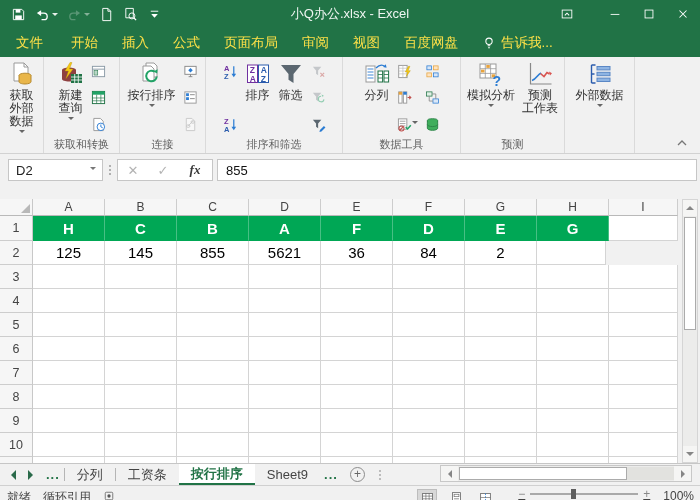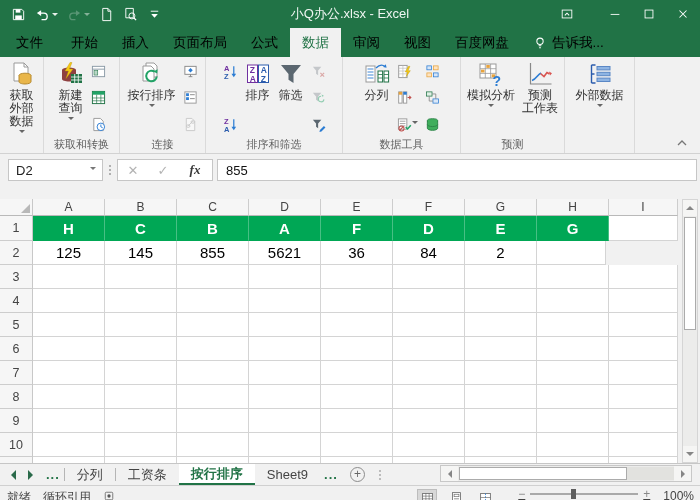--- a/index.html
+++ b/index.html
@@ -17,21 +17,21 @@
   .qat-btn.dim{opacity:.5;}
   .caret{width:0;height:0;border:3px solid transparent;border-top-color:#666;display:inline-block;}
   .caret-w{border-top-color:#e8f0ea;margin-left:2px;margin-top:3px;}
   .win-title{position:absolute;left:0;right:0;top:0;height:28px;display:flex;align-items:center;justify-content:center;font-size:13px;color:rgba(255,255,255,.93);pointer-events:none;}
   .win-controls{margin-left:auto;display:flex;height:28px;z-index:2;}
   .win-btn{width:34px;height:28px;display:flex;align-items:center;justify-content:center;}
   .win-btn .icon{width:14px;height:14px;}
   .win-btn.rdo{margin-right:14px;}
   
   .tabrow{position:absolute;left:0;top:28px;width:700px;height:29px;background:#217346;display:flex;align-items:stretch;}
-  .rtab{display:flex;align-items:center;gap:5px;padding:0 12px;font-size:13.5px;color:#000000;white-space:nowrap;}
+  .rtab{display:flex;align-items:center;gap:5px;padding:0 12px;font-size:13.5px;color:#fde047;white-space:nowrap;}
   .rtab.file{padding:0 16px;}
   .rtab.active{background:#f1f1f1;color:#217346;}
   .rtab .icon{width:14px;height:14px;display:inline-block;}
   .rtab.login{margin-left:auto;}
   
   .ribbon{position:absolute;left:0;top:57px;width:700px;height:97px;background:#f1f1f1;border-bottom:1px solid #d2d2d2;display:flex;}
   .rgroup{display:flex;flex-direction:column;border-right:1px solid #dadada;flex:0 0 auto;}
   .rg-content{flex:1;display:flex;justify-content:center;gap:1px;padding:3px 1px 0;}
   .rg-label{height:16px;font-size:11px;color:#5f5f5f;text-align:center;line-height:14px;white-space:nowrap;overflow:hidden;}
   .big-btn{display:flex;flex-direction:column;align-items:center;padding:1px 3px 0;cursor:default;}
@@ -208,27 +208,24 @@
       <span class="rtab file   ">
         <span>文件</span>
       </span>
       <span class="rtab    ">
         <span>开始</span>
       </span>
       <span class="rtab    ">
         <span>插入</span>
       </span>
       <span class="rtab    ">
+        <span>公式</span>
+      </span>
+      <span class="rtab    ">
         <span>页面布局</span>
-      </span>
-      <span class="rtab    ">
-        <span>公式</span>
-      </span>
-      <span class="rtab  active  ">
-        <span>数据</span>
       </span>
       <span class="rtab    ">
         <span>审阅</span>
       </span>
       <span class="rtab    ">
         <span>视图</span>
       </span>
       <span class="rtab    ">
         <span>百度网盘</span>
       </span>

